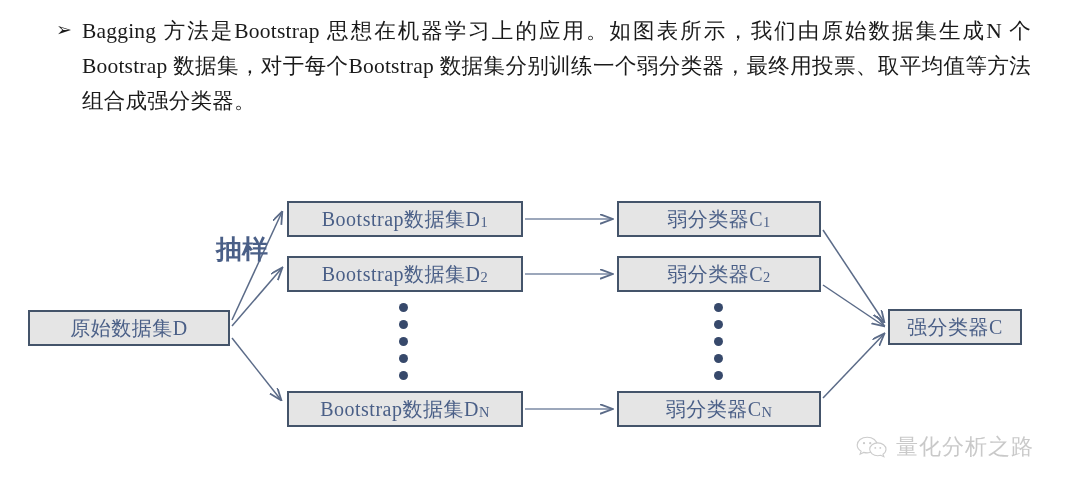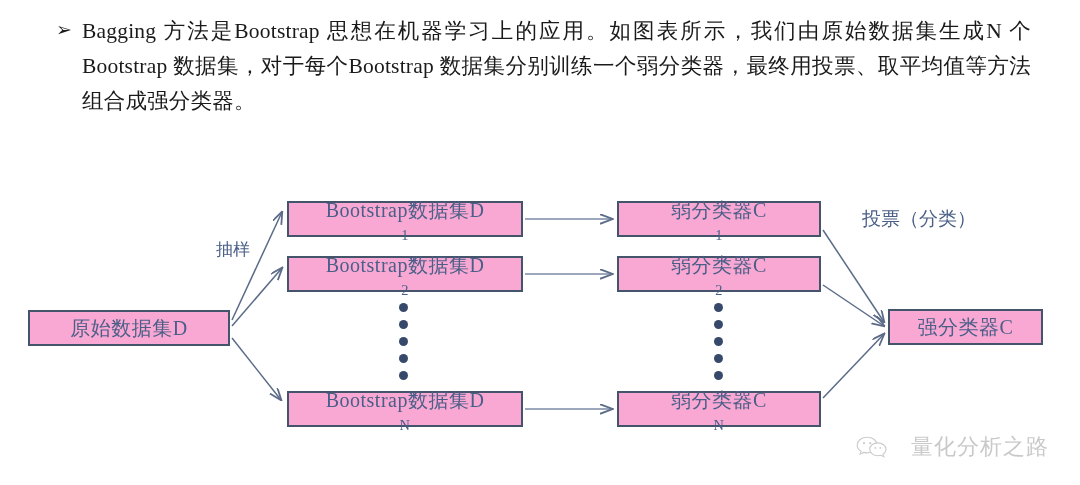--- a/index.html
+++ b/index.html
@@ -36,65 +36,64 @@
   }
 
   
   .diagram{position:absolute;left:0;top:0;width:1080px;height:485px;}
   .svg-layer{position:absolute;left:0;top:0;width:1080px;height:485px;}
 
   .node{
     position:absolute;
     box-sizing:border-box;
     border:2px solid #44546a;
-    background:#f9a8d4;
+    background:#e5e5e5;
     color:#4a5f87;
     display:flex;align-items:center;justify-content:center;
     font-size:20px;
     letter-spacing:0.5px;
     font-family:"Liberation Serif","DejaVu Serif",serif;
     white-space:nowrap;
     z-index:3;
-    flex-direction:column;
   }
   .node sub{font-size:0.72em;vertical-align:baseline;position:relative;top:3px;}
 
   .n-orig{left:28px;  top:310px; width:202px; height:36px;}
   .n-d1  {left:287px; top:201px; width:236px; height:36px;}
   .n-d2  {left:287px; top:256px; width:236px; height:36px;}
   .n-dn  {left:287px; top:391px; width:236px; height:36px;}
   .n-c1  {left:617px; top:201px; width:204px; height:36px;}
   .n-c2  {left:617px; top:256px; width:204px; height:36px;}
   .n-cn  {left:617px; top:391px; width:204px; height:36px;}
-  .n-strong{left:888px;top:309px; width:155px; height:36px;}
+  .n-strong{left:888px;top:309px; width:134px; height:36px;}
 
   .lbl{
     position:absolute;
     color:#4a5f87;
     font-size:19px;
     font-family:"Liberation Serif","DejaVu Serif",serif;
     white-space:nowrap;
     z-index:3;
     line-height:25px;
   }
-  .lbl-sample{left:216px;top:237px;font-size:17px;}
+  .lbl-sample{left:216px;top:237px;font-size:26px;font-weight:bold;}
   .lbl-vote{left:862px;top:206px;text-align:left;}
 
   .dots{position:absolute;z-index:3;}
   .dots span{
     display:block;width:9px;height:9px;border-radius:50%;
     background:#37496b;margin-bottom:8px;
   }
   .dots-left {left:399px;top:303px;}
   .dots-right{left:714px;top:303px;}
 
   
   .watermark{
     position:absolute;left:855px;top:432px;
-    display:flex;align-items:center;gap:22px;
+    display:flex;align-items:center;gap:7px;
     color:#c9c9c9;
     font-size:22px;
     font-family:"Liberation Serif","DejaVu Serif",serif;
     letter-spacing:1px;
     z-index:4;
     white-space:nowrap;
   }
   .wm-icon{display:block;width:34px;height:24px;}
 </style>
 </head>
@@ -169,21 +168,20 @@
         <sub>N</sub>
     </div>
 
     <div class="node n-strong">
       <span>强分类器C</span>
     </div>
 
     <div class="lbl lbl-sample">抽样</div>
 
     <div class="lbl lbl-vote">
-      <div>投票（分类）</div>
     </div>
 
     <div class="dots dots-left">
       <span></span>
       <span></span>
       <span></span>
       <span></span>
       <span></span>
     </div>
 

